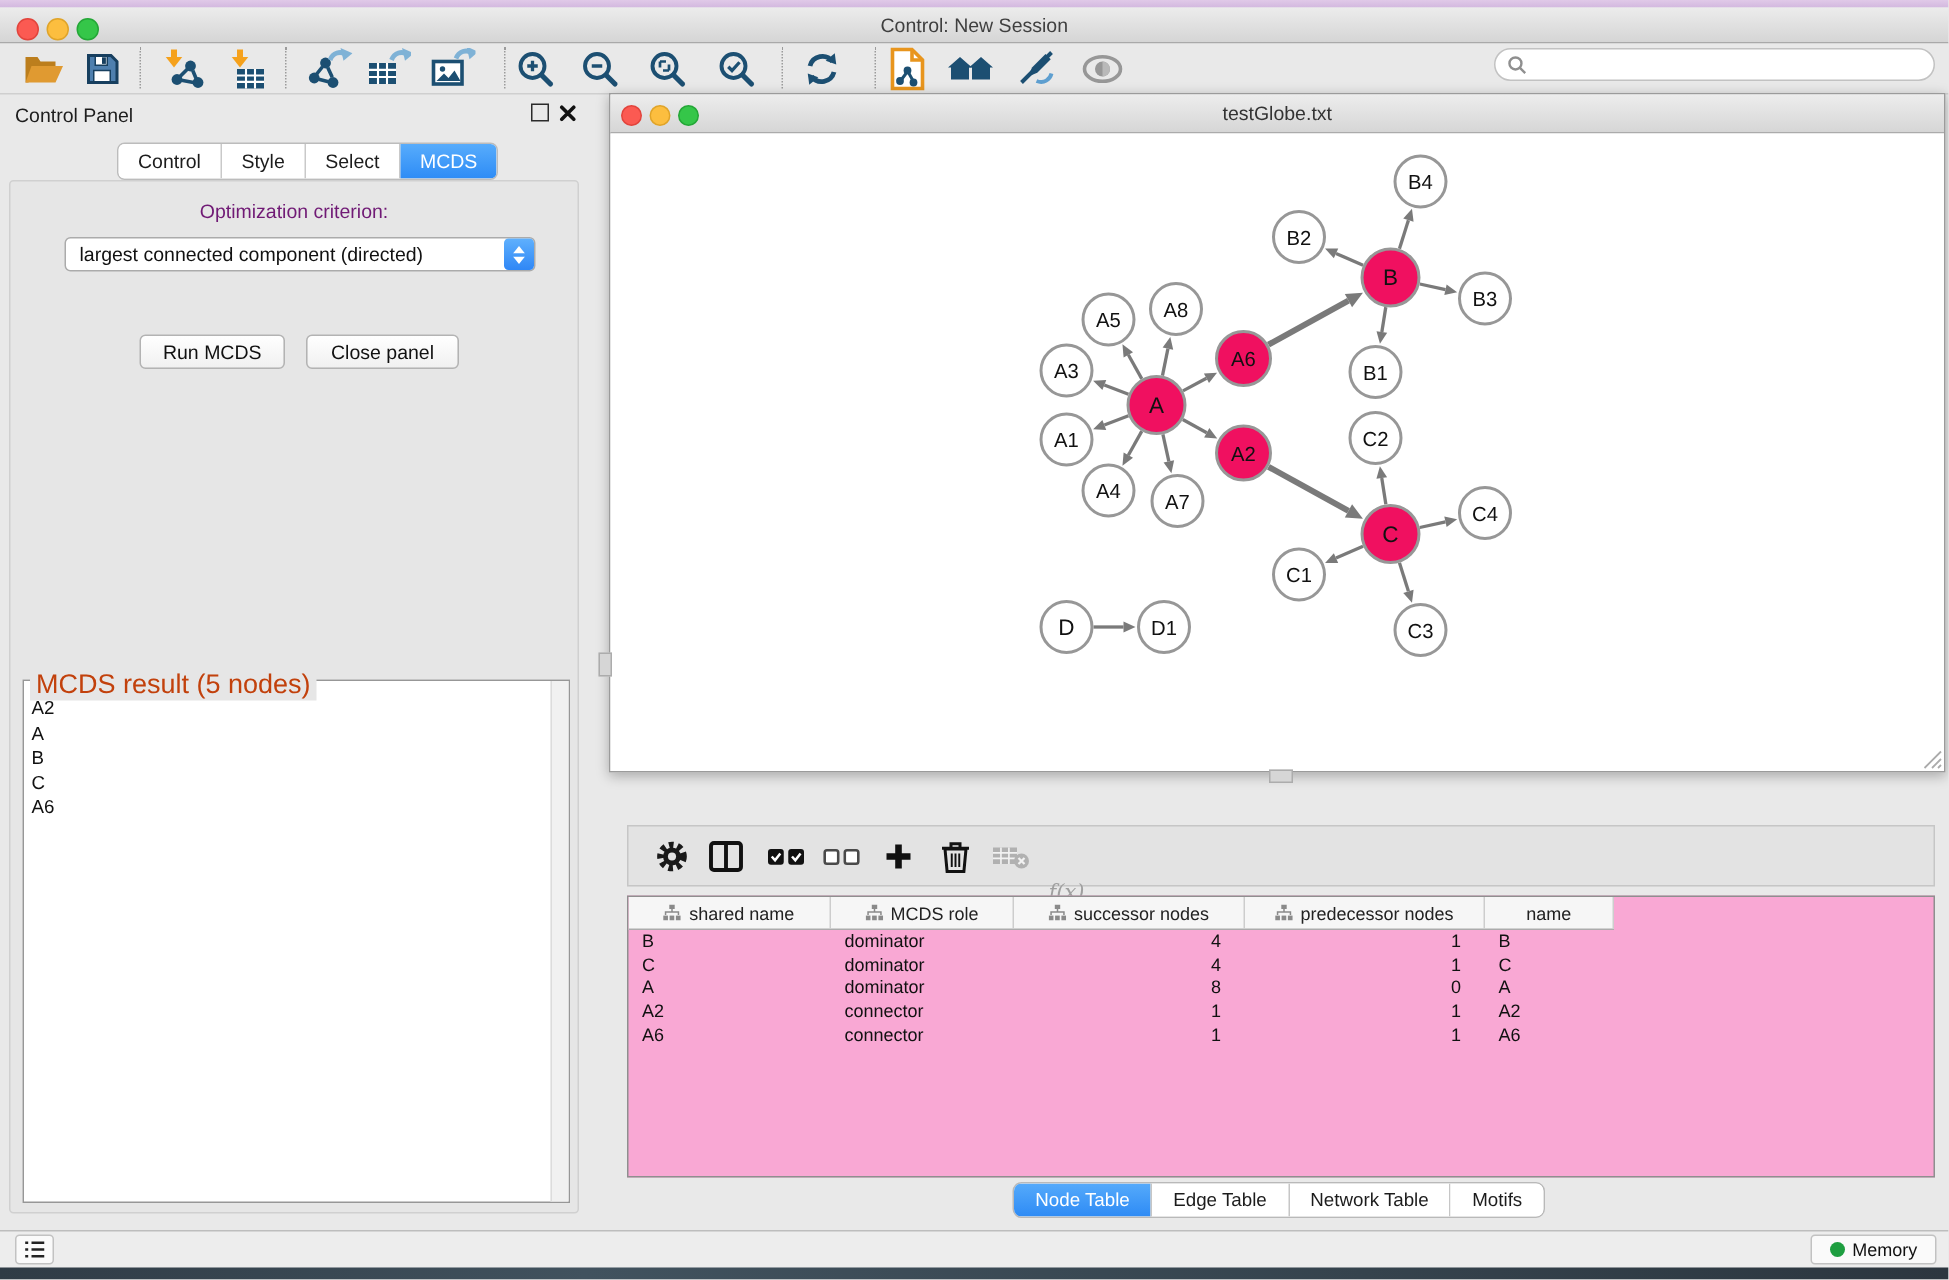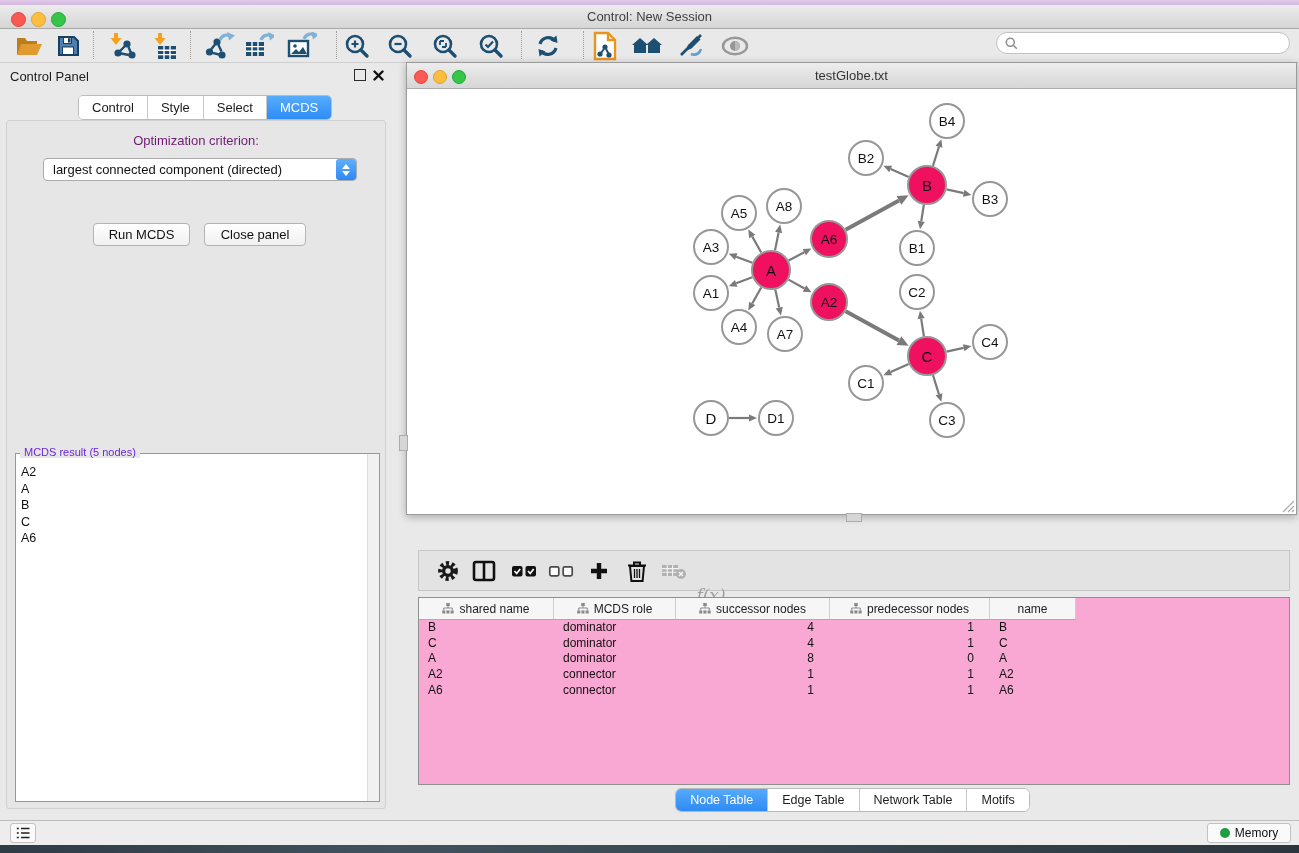--- a/index.html
+++ b/index.html
@@ -31,40 +31,40 @@
   .cp-tab{padding:0 13px;font-size:13px;color:#1c1c1c;display:flex;align-items:center;border-right:1px solid #C9C9C9;background:#fff;}
   .cp-tab:last-child{border-right:none;}
   .cp-tab.active{background:linear-gradient(#57ACFC,#2E8CF6);color:#fff;}
   .cp-body{position:absolute;left:6px;top:58px;width:378px;height:687px;background:#E6E6E6;border:1px solid #D0D0D0;border-radius:3px;}
   .opt-label{position:absolute;left:0;width:100%;top:12px;text-align:center;font-size:13px;color:#701a75;}
   .combo{position:absolute;left:36px;top:37px;width:314px;height:23px;background:#fff;border:1px solid #ABABAB;border-radius:4px;box-sizing:border-box;display:flex;align-items:center;}
   .combo-text{flex:1;font-size:13px;color:#111;padding-left:9px;white-space:nowrap;overflow:hidden;}
   .combo-step{width:20px;height:21px;border-radius:3px;background:linear-gradient(#5FB0FD,#2F87F6);margin-right:0px;display:flex;flex-direction:column;align-items:center;justify-content:center;gap:2px;}
   .btn{position:absolute;top:70px;height:23px;background:linear-gradient(#FFFFFF,#F0F0F0);border:1px solid #B3B3B3;border-radius:4px;font-size:13px;color:#111;display:flex;align-items:center;justify-content:center;box-sizing:border-box;margin-top:32px;}
   .result-group{position:absolute;left:8px;right:5px;top:332px;bottom:6px;border:1px solid #979797;background:#fff;}
-  .result-legend{position:absolute;left:4px;top:-8px;background:#E6E6E6;padding:0 4px;font-size:11px;color:#6d28d9;}
+  .result-legend{position:absolute;left:4px;top:-8px;background:#E6E6E6;padding:0 4px;font-size:18px;color:#c2410c;}
   .result-list{position:absolute;left:0;top:4px;bottom:0;right:11px;overflow:hidden;padding:6px 0 0 5px;}
   .result-item{font-size:12.5px;color:#111;line-height:16.5px;}
   .result-scroll{position:absolute;right:0;top:0;bottom:0;width:11px;background:#F1F1F1;border-left:1px solid #DCDCDC;}
 
   
   .net-window{position:absolute;left:406px;top:62px;width:891px;height:453px;background:#fff;border:1px solid #9B9B9B;box-shadow:0 2px 8px rgba(0,0,0,.28);box-sizing:border-box;}
   .nw-titlebar{position:absolute;left:0;top:0;width:100%;height:26px;background:linear-gradient(#EDEDED,#D6D6D6);border-bottom:1px solid #ABABAB;box-sizing:border-box;}
   .nw-title{position:absolute;left:0;right:0;top:5px;text-align:center;font-size:13px;color:#333;}
   .nw-tlight{position:absolute;top:7px;width:12px;height:12px;border-radius:50%;}
   .nw-canvas{position:absolute;left:0;top:26px;width:889px;height:425px;background:#fff;}
   .grip{position:absolute;right:1px;bottom:1px;width:13px;height:13px;}
   .edge-handle-left{position:absolute;left:-8px;top:372px;width:7px;height:14px;background:#D6D6D6;border:1px solid #ACACAC;}
   .edge-handle-bottom{position:absolute;left:439px;bottom:-8px;width:14px;height:7px;background:#D6D6D6;border:1px solid #ACACAC;}
 
   
   .table-panel{position:absolute;left:406px;top:520px;width:893px;height:300px;}
   .tp-toolbar{position:absolute;left:12px;top:30px;width:872px;height:41px;background:#E3E3E3;border:1px solid #C6C6C6;box-sizing:border-box;}
   .tp-icon{position:absolute;top:5px;width:32px;height:30px;display:flex;align-items:center;justify-content:center;}
-  .fx-label{font-family:"DejaVu Serif",serif;font-style:italic;font-size:17px;color:#9f9f9f;margin-top:48px;}
+  .fx-label{font-family:"DejaVu Serif",serif;font-style:italic;font-size:14px;color:#9f9f9f;margin-top:48px;}
   .tp-table{position:absolute;left:12px;top:77px;width:872px;height:188px;background:#f9a8d4;border:1px solid #8F8F8F;box-sizing:border-box;overflow:hidden;}
   .thead{position:absolute;left:0;top:0;height:21px;display:flex;background:#F6F6F6;border-bottom:1px solid #ABABAB;}
   .th{display:flex;align-items:center;justify-content:center;gap:5px;font-size:12px;color:#222;border-right:1px solid #CDCDCD;box-sizing:border-box;position:relative;}
   .tbody{position:absolute;left:0;top:21px;right:0;}
   .tr{display:flex;height:15.7px;align-items:center;}
   .td{font-size:12px;color:#111;box-sizing:border-box;white-space:nowrap;overflow:hidden;}
   .tp-tabs{position:absolute;left:0;right:0;top:268px;display:flex;justify-content:center;}
   .seg{display:flex;height:22px;border:1px solid #B9B9B9;border-radius:6px;overflow:hidden;background:#fff;}
   .seg-tab{padding:0 14px;display:flex;align-items:center;font-size:12.5px;color:#1c1c1c;border-right:1px solid #C6C6C6;background:#fff;}
   .seg-tab:last-child{border-right:none;}

